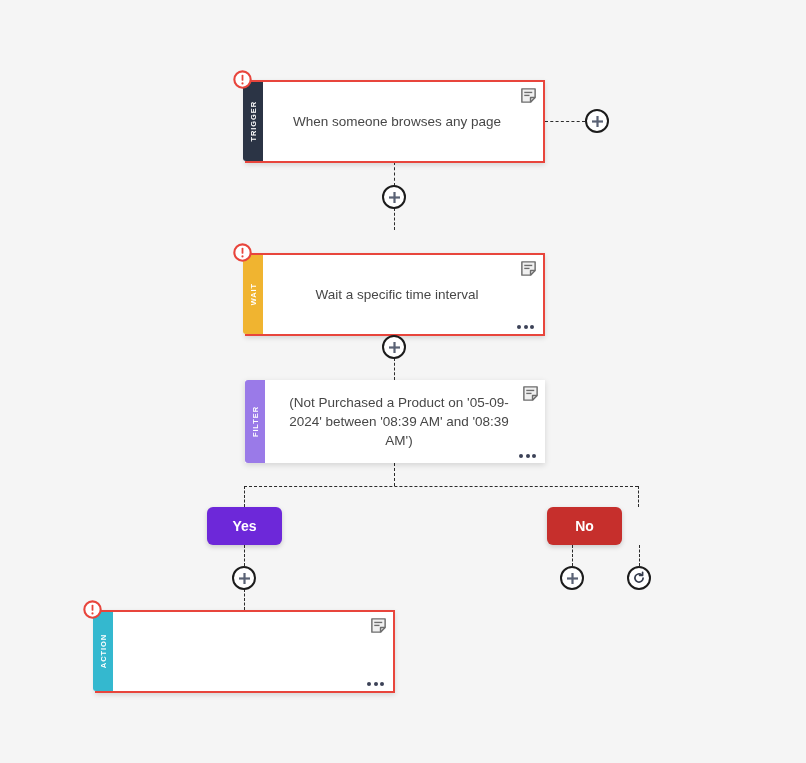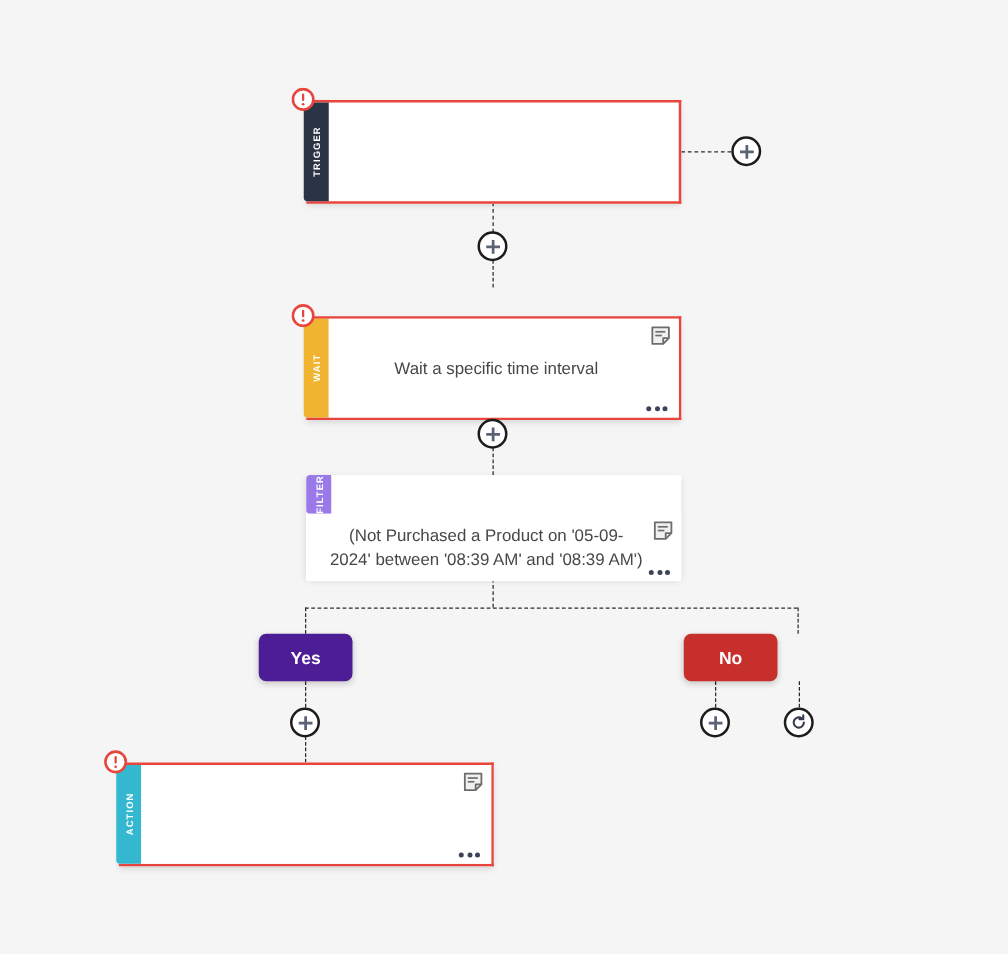--- a/index.html
+++ b/index.html
@@ -53,21 +53,20 @@
     display: flex;
     background: #ffffff;
     border: 2px solid #e8453c;
     border-left: none;
     box-shadow: 0 2px 5px rgba(0,0,0,0.13);
     z-index: 4;
   }
   .node.no-alert {
     border: none;
     box-shadow: 0 2px 6px rgba(0,0,0,0.14);
-    flex-direction: column;
   }
 
   .node-tab {
     width: 20px;
     flex: 0 0 20px;
     border-radius: 3px 0 0 3px;
     position: relative;
     display: flex;
     align-items: center;
     justify-content: center;
@@ -192,20 +191,29 @@
   <div class="vline" style="left:639px; top:545px; height:21px;"></div>
 
   <div class="node" style="left:245px; top:80px; width:300px; height:83px;">
     <svg class="alert-badge" viewBox="0 0 20 20">
       <circle cx="10" cy="10" r="8.6" fill="#ffffff" stroke="#e8453c" stroke-width="2.2"></circle>
       <rect x="9.05" y="5" width="1.9" height="6.4" rx="0.9" fill="#e8453c"></rect>
       <circle cx="10" cy="14.1" r="1.15" fill="#e8453c"></circle>
     </svg>
     <div class="node-tab" style="background:#2b3445;">
       <span class="node-tab-label">TRIGGER</span>
+    </div>
+    <div class="node-body">
+      <svg class="note-icon" viewBox="0 0 20 20">
+        <path d="M2.2 2.2 H17.8 V12.4 L12.4 17.8 H2.2 Z" fill="#f0f0f0" stroke="#6d6d6d" stroke-width="1.7" stroke-linejoin="round"></path>
+        <path d="M12.4 17.8 V12.4 H17.8" fill="none" stroke="#6d6d6d" stroke-width="1.7" stroke-linejoin="round"></path>
+        <rect x="5" y="5.6" width="9.4" height="1.6" fill="#6d6d6d"></rect>
+        <rect x="5" y="9.1" width="6.2" height="1.6" fill="#6d6d6d"></rect>
+      </svg>
+      <div class="node-title">When someone browses any page</div>
     </div>
   </div>
 
   <div class="circ-btn" style="left:585px; top:109px;">
     <svg width="13" height="13" viewBox="0 0 13 13">
       <rect x="5.4" y="1" width="2.2" height="11" fill="#5a6275"></rect>
       <rect x="1" y="5.4" width="11" height="2.2" fill="#5a6275"></rect>
     </svg>
   </div>
 
@@ -261,21 +269,21 @@
       </svg>
       <div class="node-title">(Not Purchased a Product on '05-09-2024' between '08:39 AM' and '08:39 AM')</div>
       <div class="kebab">
         <i></i>
           <i></i>
           <i></i>
       </div>
     </div>
   </div>
 
-  <div class="branch-pill" style="left:207px; top:507px; background:#4c1d95;">
+  <div class="branch-pill" style="left:207px; top:507px; background:#6d28d9;">
     <span>Yes</span>
   </div>
 
   <div class="branch-pill" style="left:547px; top:507px; background:#c62f2c;text-align:right;">
     <span>No</span>
   </div>
 
   <div class="circ-btn" style="left:232px; top:566px;">
     <svg width="13" height="13" viewBox="0 0 13 13">
       <rect x="5.4" y="1" width="2.2" height="11" fill="#5a6275"></rect>

